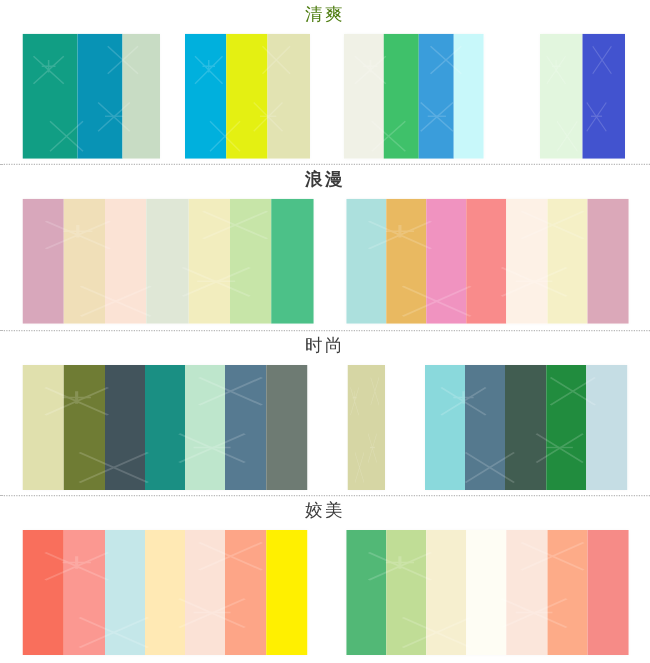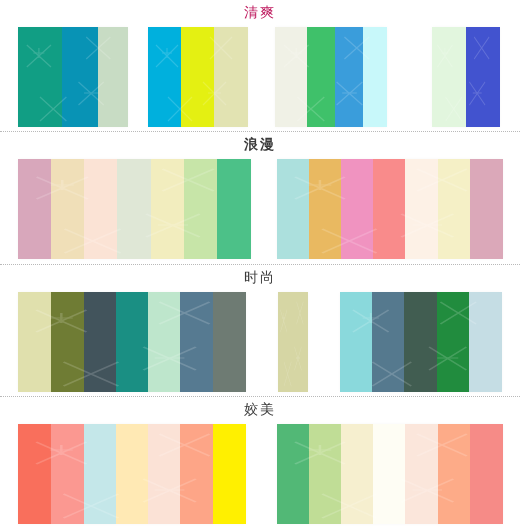--- a/index.html
+++ b/index.html
@@ -81,21 +81,21 @@
     pointer-events: none;
     opacity: 0.22;
   }
   .watermark svg { width: 100%; height: 100%; display: block; }
 </style>
 </head>
 <body>
 
 <div id="sheet">
     <div class="section">
-      <div class="section-title" style="color: #be185d;">清爽</div>
+      <div class="section-title" style="color: #4d7c0f;">清爽</div>
       <div class="palette-row">
         <div class="palette" style="left: 18px; width: 110px;">
           <div class="swatch" title="#119e84" style="background: rgb(17, 158, 132); width: 44px;"></div>
           <div class="swatch" title="#0893b5" style="background: rgb(8, 147, 181); width: 36px;"></div>
           <div class="swatch" title="#c8dcc4" style="background: rgb(200, 220, 196); width: 30px;"></div>
           <div class="watermark">
             <svg viewBox="0 0 100 100" preserveAspectRatio="none">
               <g stroke="#ffffff" stroke-width="1.1" fill="none" opacity="0.75">
                 <path d="M8 18 L30 40 M30 18 L8 40"></path>
                 <path d="M14 26 L24 26 M19 21 L19 31"></path>

